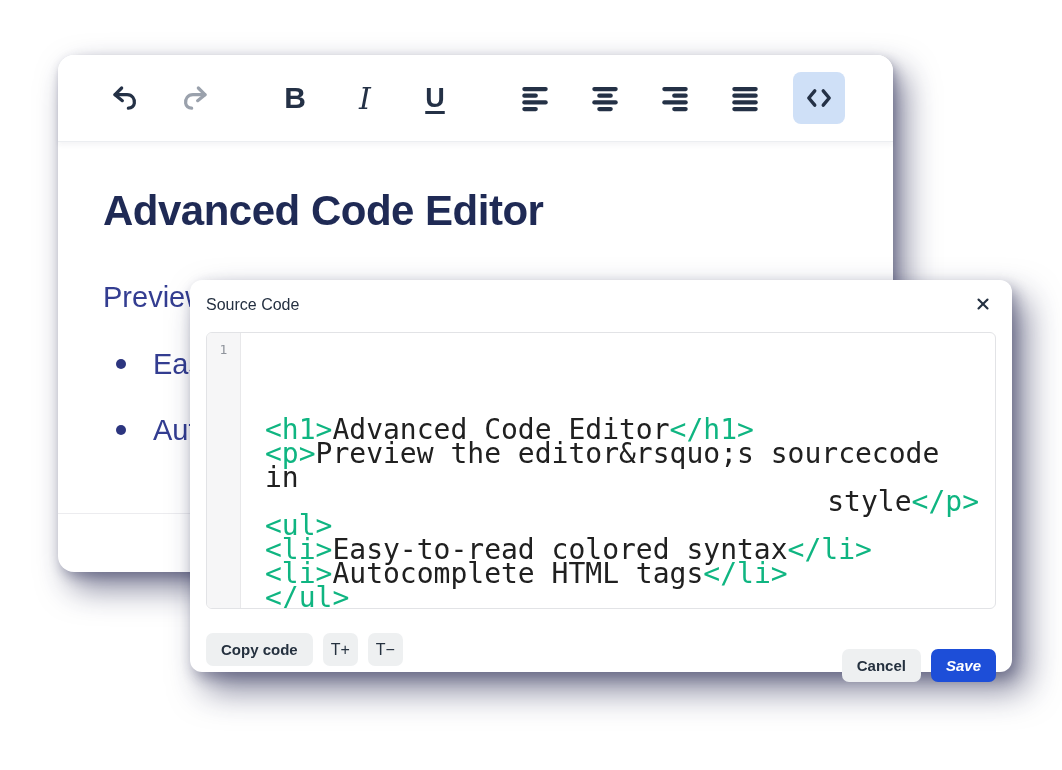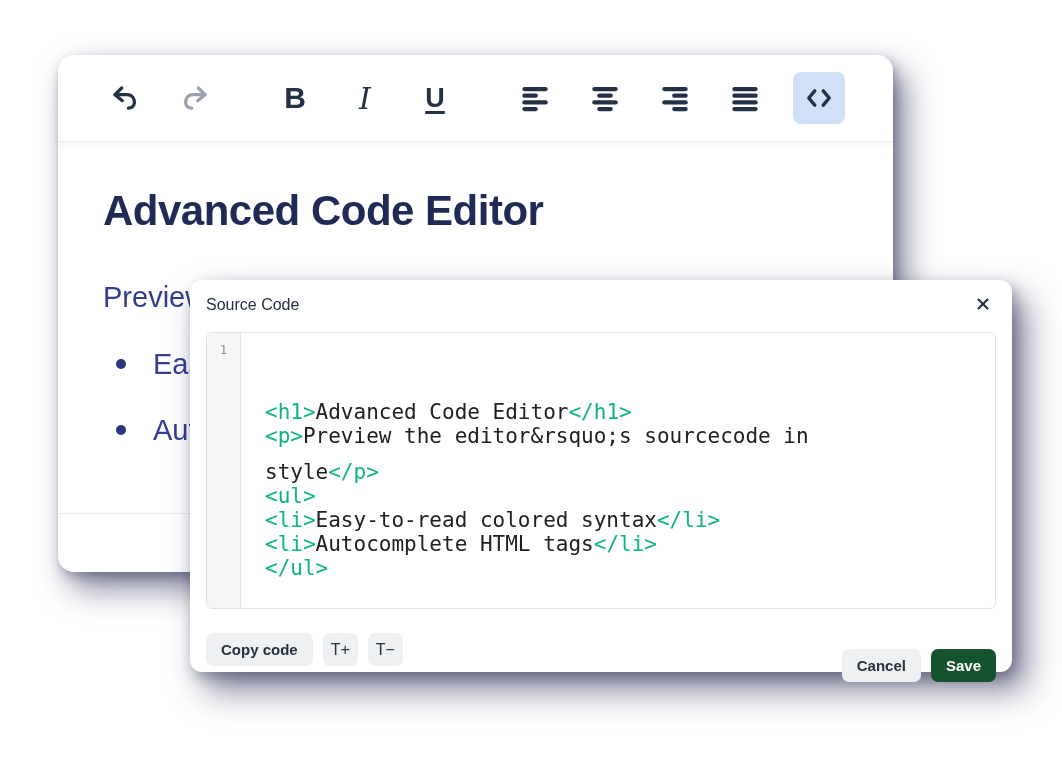--- a/index.html
+++ b/index.html
@@ -77,41 +77,41 @@
     border:1px solid #e2e3e6; border-radius:6px; background:#ffffff;
     display:flex; overflow:hidden;
   }
   .code-gutter {
     flex:0 0 34px; background:#f6f6f7; border-right:1px solid #e8e8ea;
     font-family:"DejaVu Sans Mono", monospace; font-size:13px; color:#8f949c;
     text-align:center; padding-top:9px; box-sizing:border-box;
   }
   .code-content {
     flex:1 1 auto; padding:19px 16px 0 24px; box-sizing:border-box;
-    font-family:"DejaVu Sans Mono", monospace; font-size:21px; overflow:hidden;
+    font-family:"DejaVu Sans Mono", monospace; font-size:28px; overflow:hidden;
     white-space:pre-wrap; word-break:break-word;
   }
   .code-line { line-height:24px; margin-top:0; }
   .code-line:first-child { margin-top:0; }
-  .code-line.cont { margin-top:12px; }
+  .code-line.cont { margin-top:0;text-align:right; }
   .code-line .tag  { color:#0fb581; }
   .code-line .text { color:#202020; }
 
   .dialog-footer {
     display:flex; align-items:center; margin:24px 16px 0 16px; height:33px;
   }
   .btn {
     height:33px; border:none; border-radius:7px; cursor:pointer;
     background:#eef0f1; color:#25313f; font-family:"Liberation Sans", sans-serif;
     font-size:15px; font-weight:700; padding:8px 15px; display:flex; align-items:center;
   }
   .btn + .btn { margin-left:10px; }
   .btn.t-btn { padding:0 8px; font-size:16px; font-weight:500; }
   .footer-right { margin-left:auto; display:flex;margin-top:32px; }
-  .btn.primary { background:#14532d; color:#ffffff; }
+  .btn.primary { background:#1d4ed8; color:#ffffff;font-style:italic; }
 </style>
 </head>
 <body>
 
 <div class="stage">
 
   <div class="editor-card">
 
     <div class="toolbar">
       <button class="tb-btn" aria-label="Undo">

